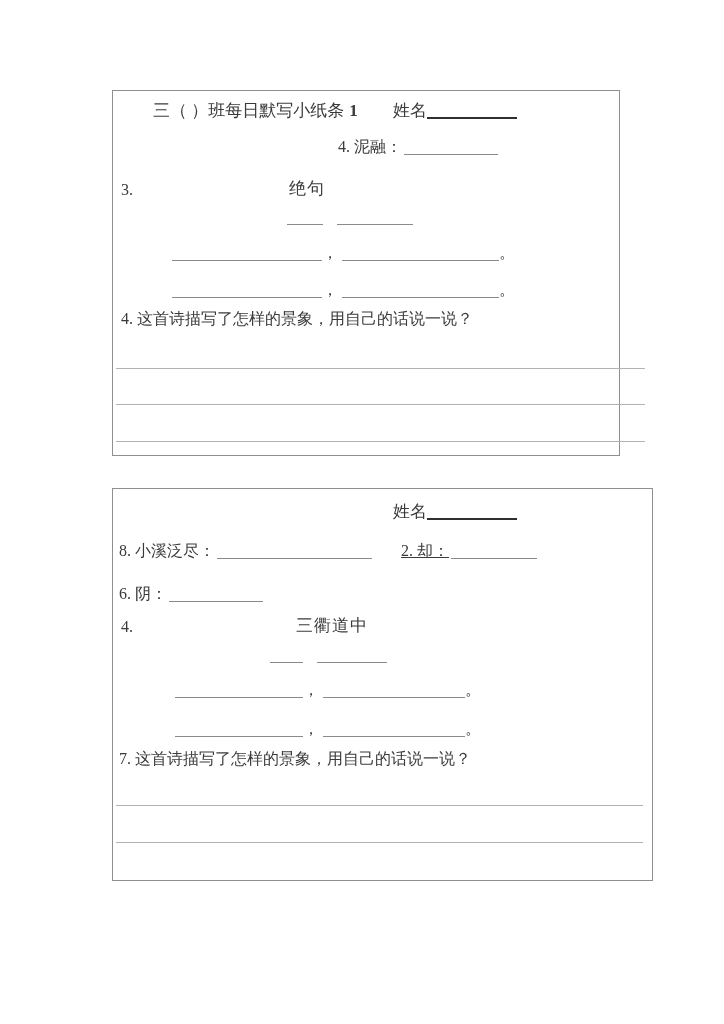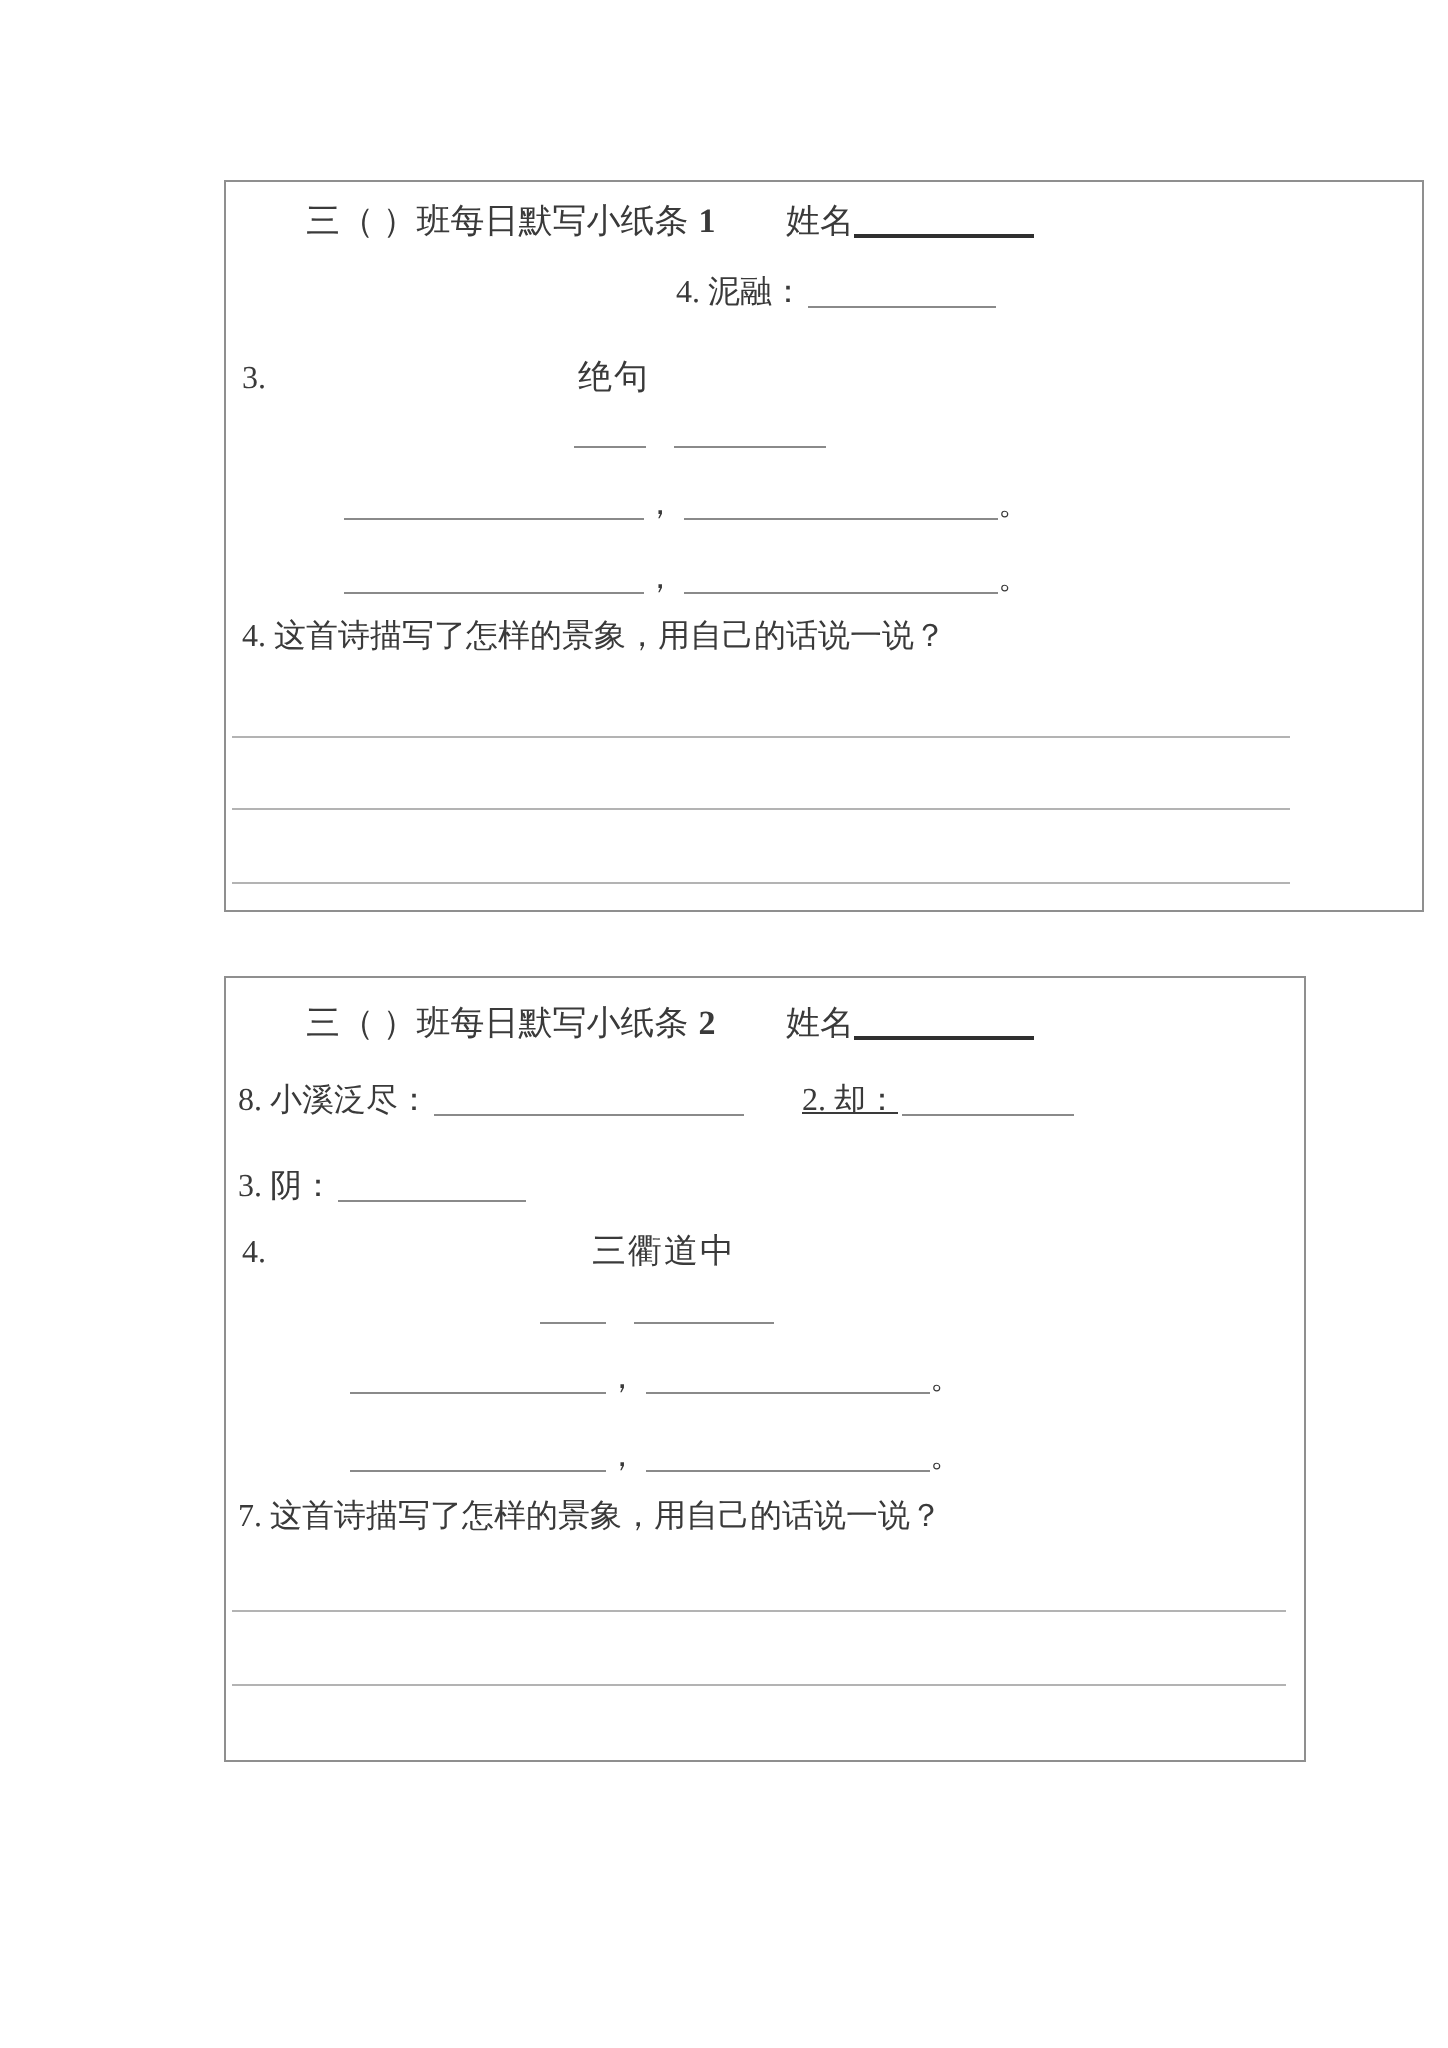--- a/index.html
+++ b/index.html
@@ -14,21 +14,21 @@
     font-family: "Liberation Serif", "DejaVu Serif", serif;
     color: #3a3a3a;
     overflow: hidden;
   }
   .slip {
     position: absolute;
     box-sizing: border-box;
     border: 1.5px solid #8f8f8f;
     background: #ffffff;
   }
-  #slip1 { left: 112px; top: 90px;  width: 600px; height: 366px; }
+  #slip1 { left: 112px; top: 90px;  width: 508px; height: 366px; }
   #slip2 { left: 112px; top: 488px; width: 541px; height: 393px; }
 
   .abs { position: absolute; white-space: nowrap; line-height: 20px; font-size: 16px; }
 
   .hdr { left: 0; top: 0; width: 100%; height: 30px; font-size: 17px; }
   .hdr .title-wrap { position: absolute; left: 40px; }
   .hdr .name-wrap  { position: absolute; left: 280px; }
   .slip-num { font-weight: bold; margin-left: 5px; }
 
   .blank {
@@ -91,36 +91,33 @@
     <div class="abs" style="left:8px; top:218px;">4. 这首诗描写了怎样的景象，用自己的话说一说？</div>
 
     <div class="answer-line" style="left:3px; top:277px; width:529px;"></div>
     <div class="answer-line" style="left:3px; top:313px; width:529px;"></div>
     <div class="answer-line" style="left:3px; top:350px; width:529px;"></div>
   </section>
 
   <section class="slip" id="slip2">
 
     <div class="abs hdr">
-      <span class="title-wrap" style="top:13px;">
-        <span>三（ ）班每日默写小纸条</span><span class="slip-num">2</span>
-      </span>
       <span class="name-wrap" style="top:13px;">
         <span>姓名</span><span class="name-blank"></span>
       </span>
     </div>
 
     <div class="abs" style="left:6px; top:52px;">
       <span>8. 小溪泛尽：</span><span class="blank" style="width:155px;"></span>
     </div>
     <div class="abs" style="left:288px; top:52px;text-decoration:underline;">
       <span>2. 却：</span><span class="blank" style="width:86px;"></span>
     </div>
     <div class="abs" style="left:6px; top:95px;">
-      <span>3. 阴：</span><span class="blank" style="width:94px;"></span>
+      <span>6. 阴：</span><span class="blank" style="width:94px;"></span>
     </div>
 
     <div class="abs" style="left:8px; top:128px;">4.</div>
     <div class="abs poem-title" style="left:183px; top:127px;">三衢道中</div>
 
     <div class="abs" style="left:157px; top:156px;">
       <span class="blank" style="width:33px; margin-left:0;"></span><span class="gap"></span><span class="blank" style="width:70px; margin-left:0;"></span>
     </div>
 
     <div class="abs" style="left:62px; top:191px;">

